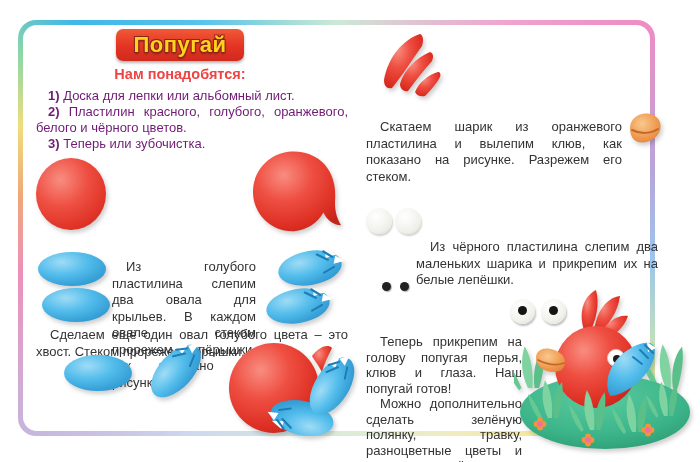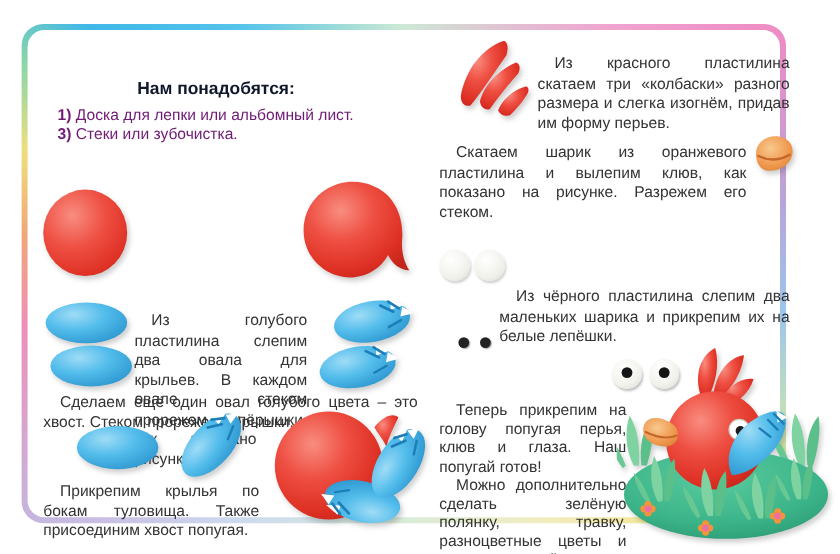--- a/index.html
+++ b/index.html
@@ -14,21 +14,21 @@
            #40b8e8 308deg,#55c3ec 326deg,#a0dcd8 346deg,#cde9d6 360deg);}
   #frame-inner{position:absolute;inset:5px;background:#ffffff;border-radius:14px;}
   .abs{position:absolute;margin-top:36px;}
   .t{position:absolute;z-index:2;font-size:13px;line-height:16.5px;color:#333;text-align:justify;text-indent:14px;}
   .ttl-box{position:absolute;left:116px;top:29px;width:128px;height:32px;z-index:2;border-radius:7px;
            background:linear-gradient(180deg,#f05a36 0%,#e33324 55%,#cf2a1d 100%);
            box-shadow:0 2px 3px rgba(0,0,0,.3);display:flex;align-items:center;justify-content:center;}
   .ttl-box span{font-size:22px;font-weight:bold;color:#ffd21e;letter-spacing:.5px;
            text-shadow:-1px -1px 0 #8d2418,1px -1px 0 #8d2418,-1px 1px 0 #8d2418,1px 1px 0 #8d2418,0 2px 2px rgba(0,0,0,.35);}
   .needs-h{position:absolute;left:30px;top:66px;width:300px;z-index:2;text-align:center;
-           font-size:14.5px;font-weight:bold;color:#0f172a;}
+           font-size:14.5px;font-weight:bold;color:#ef4444;}
   .list{position:absolute;left:36px;top:88px;width:312px;z-index:2;}
   .li{margin:0;font-size:13px;line-height:16px;color:#701a75;text-indent:12px;text-align:justify;}
   .ill{position:absolute;z-index:2;filter:drop-shadow(2px 3px 2px rgba(60,60,60,.25));}
   .ball-red{width:70px;height:72px;border-radius:50%;
             background:radial-gradient(circle at 35% 30%,#f88d80 0%,#ee4f42 40%,#dd2e22 78%,#c2251b 100%);}
   .ball-w{display:inline-block;width:26px;height:26px;border-radius:50%;margin-right:3px;
           background:radial-gradient(circle at 38% 32%,#ffffff 0%,#f0f0ea 65%,#d6d6cc 100%);
           box-shadow:1px 2px 2px rgba(0,0,0,.18);}
   .dot-b{display:inline-block;width:9px;height:9px;border-radius:50%;background:#222;margin-right:9px;
          box-shadow:1px 1px 1px rgba(0,0,0,.3);}
@@ -86,26 +86,30 @@
           <circle cx="0" cy="3.4" r="3" fill="#f2953a"></circle>
         <circle cx="0" cy="0" r="2.8" fill="#ee6fa4"></circle>
       </g>
     </defs>
   </svg>
 
   <div id="frame">
     <div id="frame-inner"></div>
   </div>
 
+  <div class="ttl-box">
+    <span>Попугай</span>
+  </div>
 
   <div class="needs-h">Нам понадобятся:</div>
 
   <div class="list">
     <p class="li"><b>1)</b> <span>Доска для лепки или альбомный лист.</span></p>
-    <p class="li"><b>3)</b> <span>Стеки или зубочистка.</span></p>
+    <p class="li"><b>2)</b> <span>Пластилин красного, голубого, оранжевого, белого и чёрного цветов.</span></p>
+    <p class="li"><b>3)</b> <span>Теперь или зубочистка.</span></p>
   </div>
 
   <div class="ill" style="left:36px;top:158px;">
     <div class="ball-red"></div>
   </div>
 
 
   <div class="ill" style="left:248px;top:146px;">
     <svg width="102" height="92" viewBox="0 0 104 94">
       <path d="M41 6 C20 9 5 26 5 47 C5 70 24 88 47 87 C60 86 71 79 77 68 C80 75 87 81 95 81 C90 73 88 64 89 53 C90 35 82 17 66 10 C58 6 49 5 41 6 Z" fill="url(#gRed)"></path>
@@ -144,31 +148,29 @@
 
   <div class="ill z3" style="left:222px;top:334px;">
     <svg width="140" height="108" viewBox="0 0 140 108">
       <circle cx="52" cy="54" r="45" fill="url(#gRed)"></circle>
       <path d="M90 22 C98 12 106 10 110 14 C106 22 102 30 100 38 C96 30 92 26 90 22 Z" fill="url(#gRed)"></path>
       <use href="#wingShape" transform="translate(80,84) rotate(192)"></use>
       <use href="#wingShape" transform="translate(110,52) rotate(-58)"></use>
     </svg>
   </div>
 
-  <p class="t" style="left:36px;top:388px;width:180px;">Прикрепим крылья по бокам туловища. Также присоединим хвост попугая.</p>
 
   <div class="ill" style="left:380px;top:30px;">
     <svg width="66" height="70" viewBox="0 0 66 70">
       <path d="M40 4 C22 10 8 28 4 50 C4 56 7 59 12 58 C22 46 32 30 42 16 C44 10 43 5 40 4 Z" fill="url(#gRed)"></path>
       <path d="M50 22 C36 28 24 40 20 54 C20 59 24 62 28 61 C36 50 44 40 52 31 C54 26 53 23 50 22 Z" fill="url(#gRed)"></path>
       <path d="M58 42 C48 45 39 52 35 62 C37 66 41 67 45 66 C51 60 57 53 60 47 C61 44 60 42 58 42 Z" fill="url(#gRed)"></path>
     </svg>
   </div>
 
-  <p class="t" style="left:448px;top:32px;width:210px;">Из красного пластилина скатаем три «колбаски» разного размера и слегка изогнём, придав им форму перьев.</p>
 
   <p class="t" style="left:366px;top:106px;width:256px;">Скатаем шарик из оранжевого пластилина и вылепим клюв, как показано на рисунке. Разрежем его стеком.</p>
 
   <div class="ill" style="left:624px;top:110px;">
     <svg width="40" height="36" viewBox="0 0 40 36">
       <path d="M6 18 C6 8 16 2 26 4 C34 6 38 12 36 20 C34 28 24 34 14 32 C8 30 6 24 6 18 Z" fill="url(#gOrange)"></path>
       <path d="M8 20 C16 24 26 24 34 19" stroke="#c4672a" stroke-width="2" fill="none" stroke-linecap="round"></path>
     </svg>
   </div>
 

